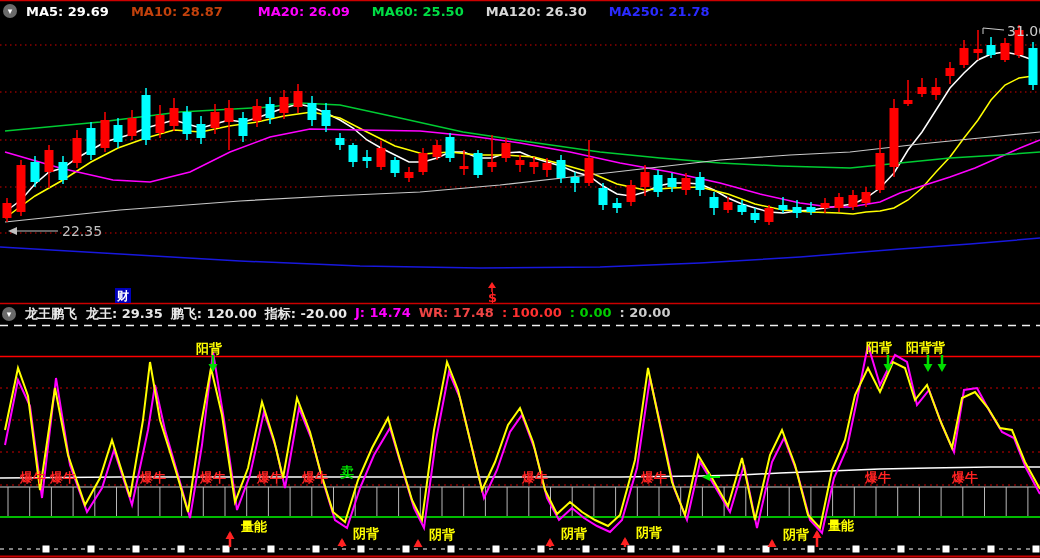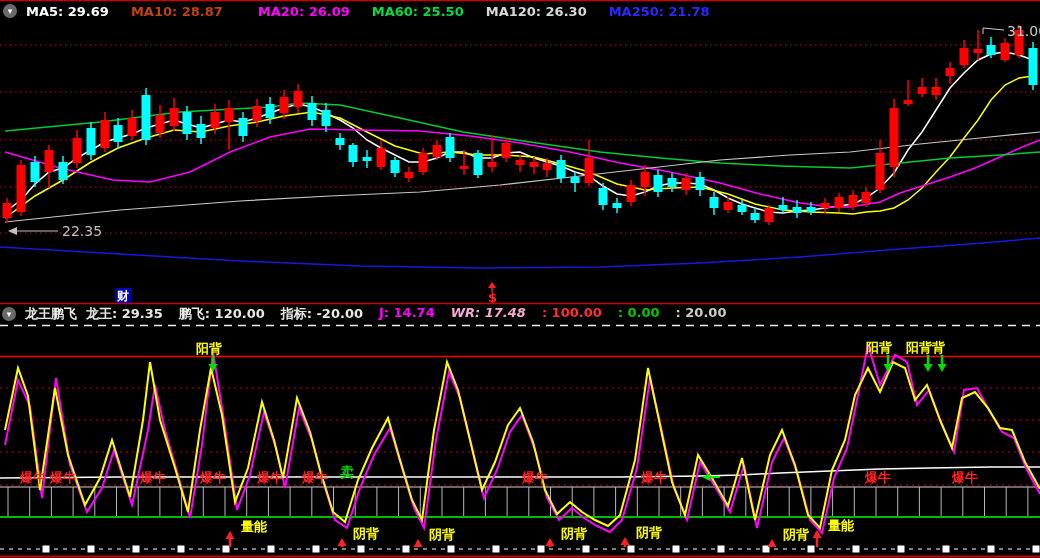--- a/index.html
+++ b/index.html
@@ -349,24 +349,24 @@
         <span class="hitem" style="color: rgb(255, 0, 255); margin-left: 13px;">MA20: 26.09</span>
         <span class="hitem" style="color: rgb(0, 221, 68);">MA60: 25.50</span>
         <span class="hitem" style="color: rgb(216, 216, 216);">MA120: 26.30</span>
         <span class="hitem" style="color: rgb(42, 42, 255);">MA250: 21.78</span>
       </span>
   </div>
 
   <div id="ind-hdr" class="hdr">
     <span class="circle-icon">▾</span>
     <span class="title">龙王鹏飞</span>
-    <span id="ind-legend" style="display:flex;gap:16px;">
+    <span id="ind-legend" style="display:flex;gap:8px;">
         <span class="hitem" style="color: rgb(232, 232, 232);">龙王: 29.35</span>
         <span class="hitem" style="color: rgb(232, 232, 232); text-align: center;">鹏飞: 120.00</span>
         <span class="hitem" style="color: rgb(232, 232, 232);">指标: -20.00</span>
         <span class="hitem" style="color: rgb(255, 0, 255);">J: 14.74</span>
-        <span class="hitem" style="color: #f9a8d4; font-style: italic;">WR: 17.48</span>
+        <span class="hitem" style="color: #ef4444;">WR: 17.48</span>
         <span class="hitem" style="color: rgb(255, 48, 48);">: 100.00</span>
         <span class="hitem" style="color: rgb(0, 204, 0);">: 0.00</span>
         <span class="hitem" style="color: rgb(204, 204, 204);">: 20.00</span>
       </span>
   </div>
 </div>
 
 </body></html>

